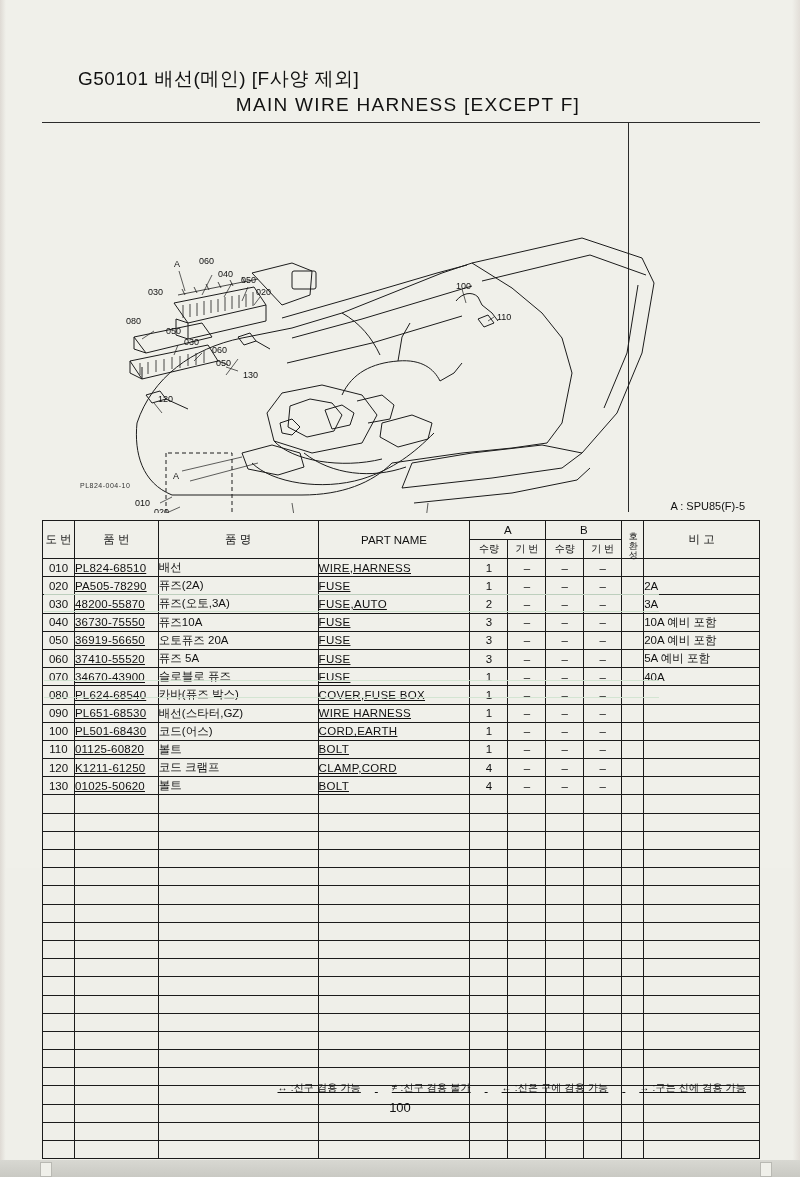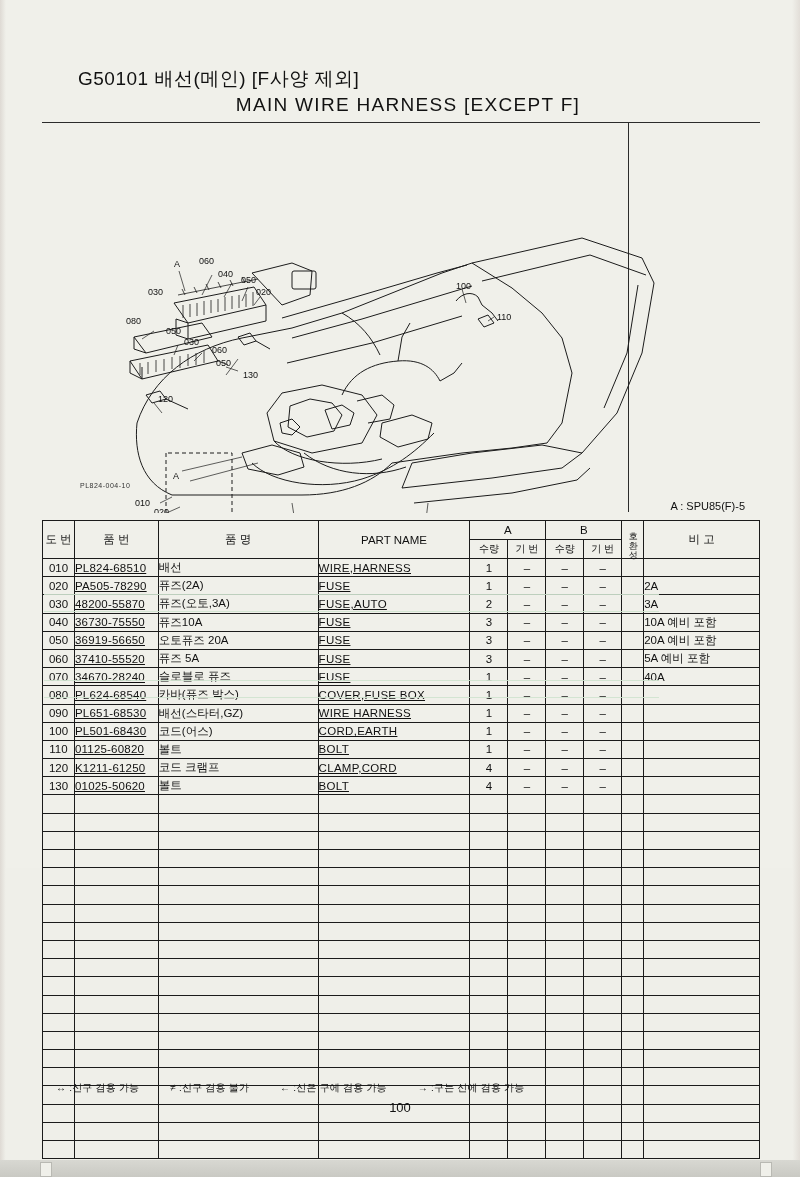--- a/index.html
+++ b/index.html
@@ -79,21 +79,21 @@
   .empty td{height:17.2px;}
   .vert{
     writing-mode:vertical-rl; text-orientation:upright;
     font-size:9px; line-height:1.0; letter-spacing:0px;
     display:inline-block;
   }
   .hos-wrap{display:flex;align-items:center;justify-content:center;height:100%;}
   
   .legend{
     position:absolute; left:42px; top:1081px; width:718px;
-    text-align:left; font-size:10px; letter-spacing:0.2px;
+    text-align:right; font-size:10px; letter-spacing:0.2px;text-decoration:underline;
   }
   .legend span{margin:0 14px;}
   .pageno{
     position:absolute; left:0; top:1100px; width:800px; text-align:center;
     font-size:13px;
   }
   
   .scan-bottom{
     position:absolute;left:0;top:1160px;width:800px;height:17px;
     background:linear-gradient(to bottom,#d8d8d2,#c9c9c3);
@@ -381,21 +381,21 @@
         <td class="c-en-cell">FUSE</td>
         <td class="ctr">3</td>
         <td class="ctr">–</td>
         <td class="ctr">–</td>
         <td class="ctr">–</td>
         <td class="ctr"></td>
         <td class="rem-cell">5A 예비 포함</td>
       </tr>
       <tr class="row">
         <td class="c-dob-cell">070</td>
-        <td class="c-pn-cell">34670-28240</td>
+        <td class="c-pn-cell">34670-43900</td>
         <td class="c-ko-cell">슬로블로 퓨즈</td>
         <td class="c-en-cell">FUSE</td>
         <td class="ctr">1</td>
         <td class="ctr">–</td>
         <td class="ctr">–</td>
         <td class="ctr">–</td>
         <td class="ctr"></td>
         <td class="rem-cell">40A</td>
       </tr>
       <tr class="row">

